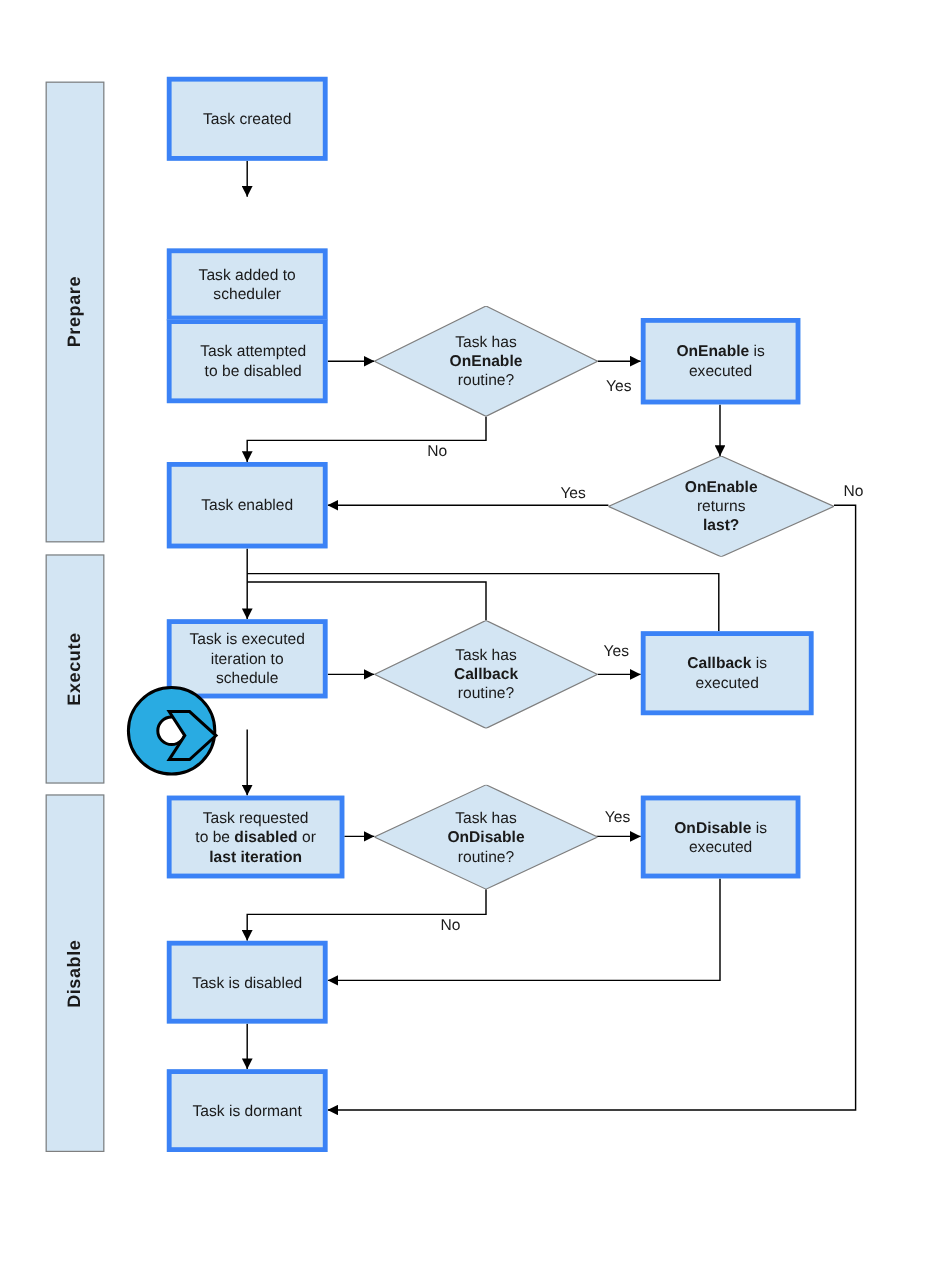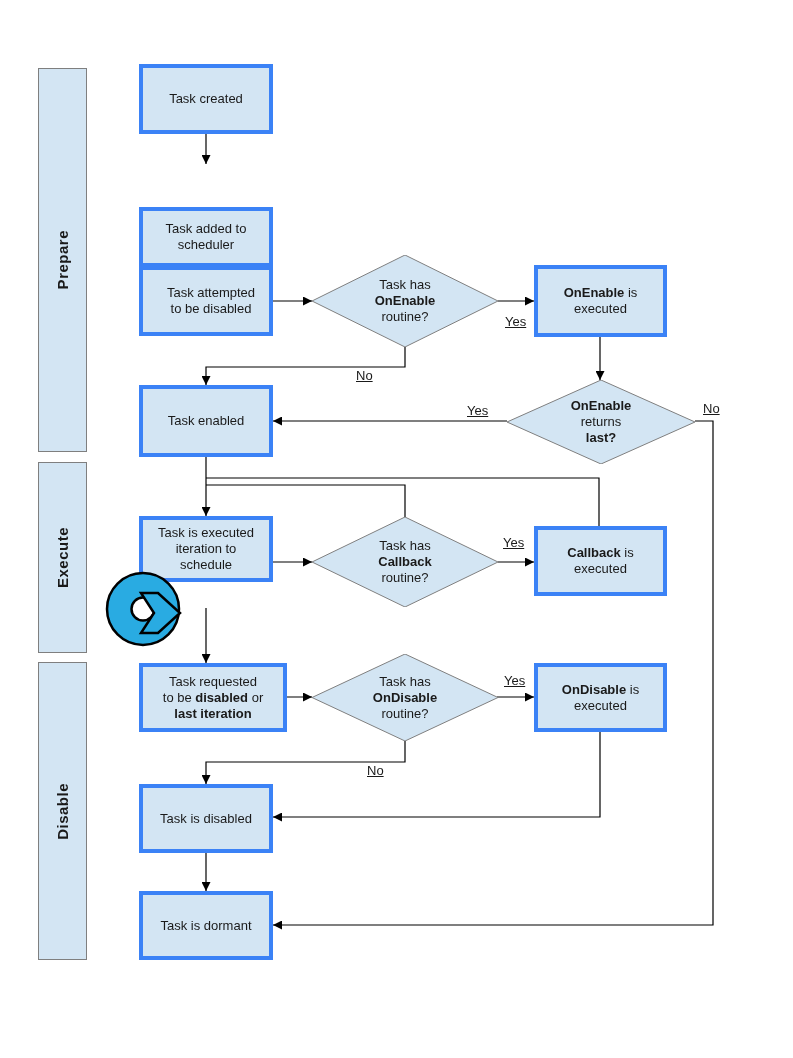--- a/index.html
+++ b/index.html
@@ -30,21 +30,21 @@
   .diamond{position:absolute;z-index:1;}
   .diamond svg{position:absolute;left:0;top:0;width:100%;height:100%;}
   .diamond .dshape{fill:#d3e5f3;stroke:#7f7f7f;stroke-width:1;}
   .diamond .txt{
     position:absolute;left:0;top:0;width:100%;height:100%;
     display:flex;flex-direction:column;align-items:center;justify-content:center;
     text-align:center;font-size:13px;line-height:16px;
   }
   .b{font-weight:bold;}
   
-  .elabel{position:absolute;font-size:13px;line-height:15px;z-index:2;background:#ffffff;padding:0 1px;text-decoration:underline;}
+  .elabel{position:absolute;font-size:13px;line-height:15px;z-index:2;background:#ffffff;padding:0 1px;}
   
   .loopicon{position:absolute;left:101px;top:567px;width:84px;height:84px;z-index:3;}
   .loop-ring{fill:#29abe2;stroke:#000000;stroke-width:2.5;}
   .loop-hole{fill:#ffffff;stroke:#000000;stroke-width:2.5;}
 </style>
 </head>
 <body>
 
 <div class="canvas">
 
@@ -131,21 +131,21 @@
     <div>Task is dormant</div>
   </div>
 
   <div class="box" style="left:534px;top:265px;width:133px;height:72px;">
     <div>
       <div><span class="b">OnEnable</span><span> is</span></div>
       <div>executed</div>
     </div>
   </div>
 
-  <div class="box" style="left:534px;top:526px;width:133px;height:70px;">
+  <div class="box" style="left:534px;top:526px;width:144px;height:70px;">
     <div>
       <div><span class="b">Callback</span><span> is</span></div>
       <div>executed</div>
     </div>
   </div>
 
   <div class="box" style="left:534px;top:663px;width:133px;height:69px;">
     <div>
       <div><span class="b">OnDisable</span><span> is</span></div>
       <div>executed</div>

